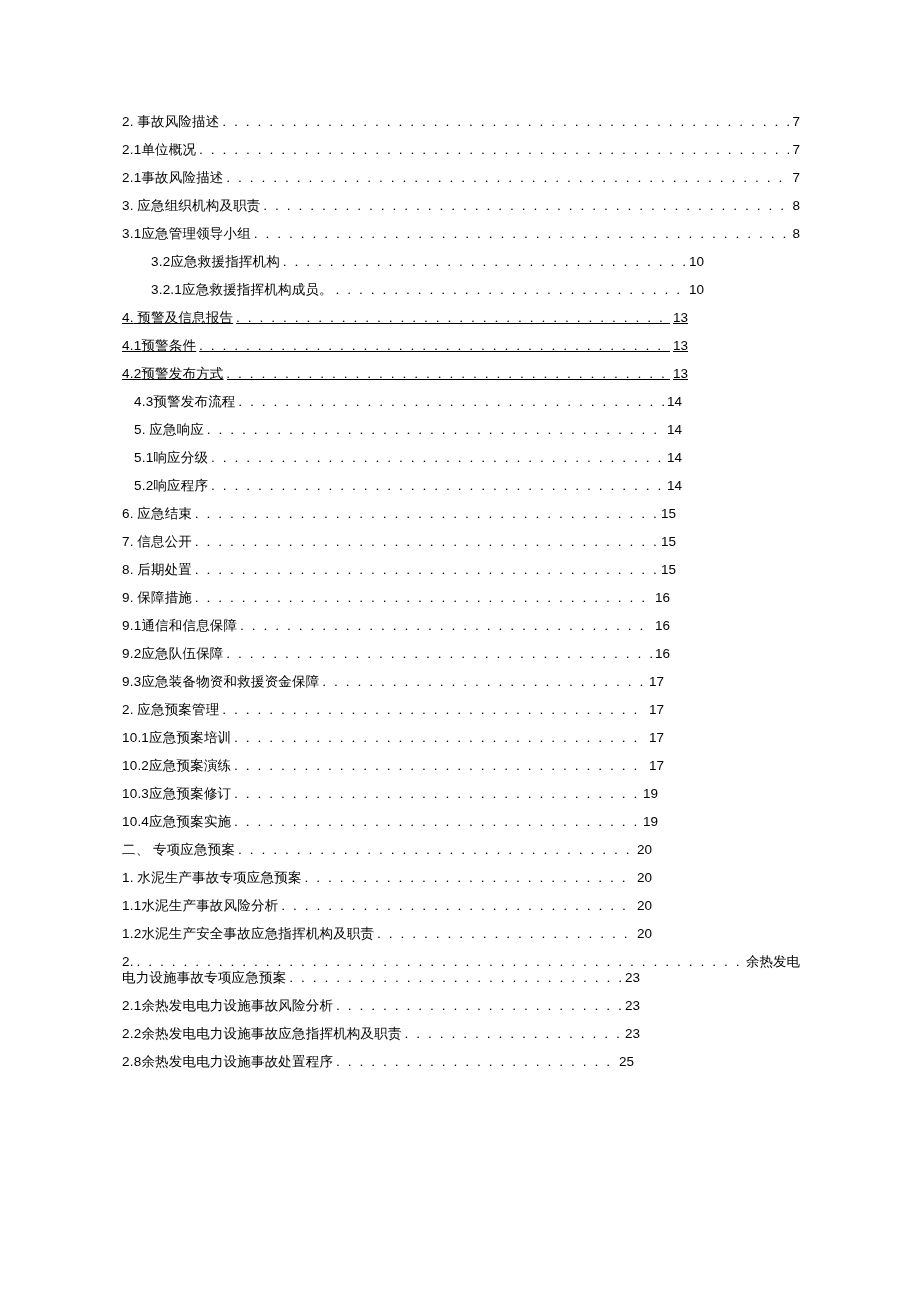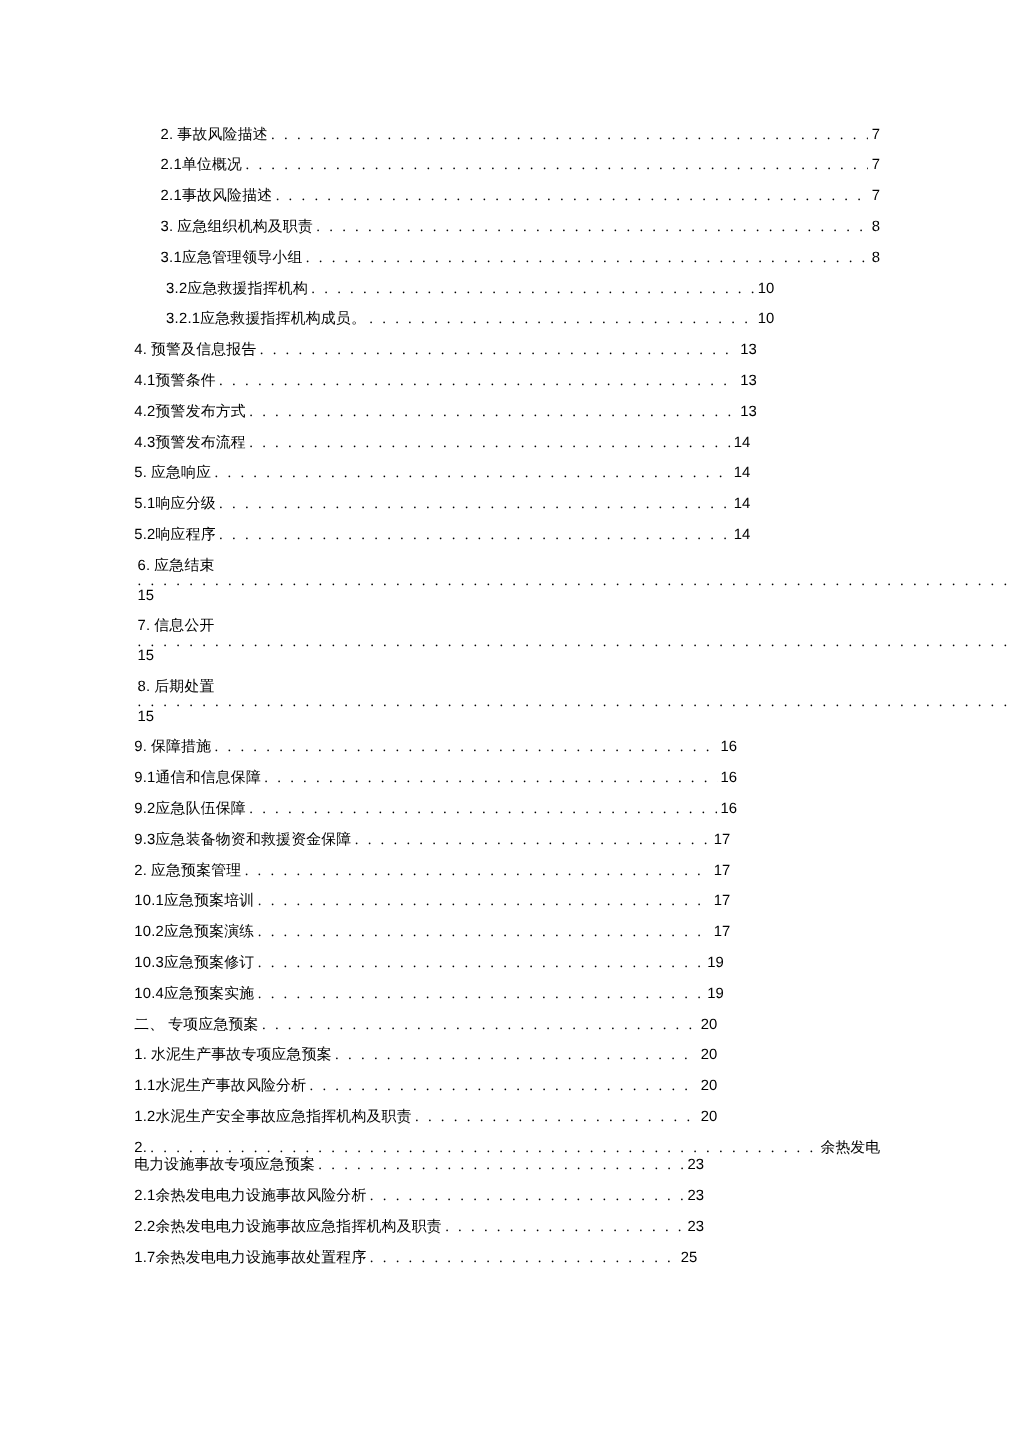--- a/index.html
+++ b/index.html
@@ -43,26 +43,26 @@
     .toc-page {
       flex: 0 0 auto;
       text-align: right;
       font-family: Arial, sans-serif;
       font-size: 13.5px;
     }
     .num {
       font-family: Arial, sans-serif;
     }
     
-    .w0  { padding-right: 0px; margin-left: 24px; }
+    .w0  { padding-right: 0px; }
     .w1  { padding-right: 96px; margin-left: 29px; }
     .w2  { padding-right: 104px; }
-    .w3  { padding-right: 112px; }
-    .w4  { padding-right: 118px; }
-    .w5  { padding-right: 124px; flex-direction: column; }
+    .w3  { padding-right: 112px; text-decoration: underline; }
+    .w4  { padding-right: 118px; margin-left: 12px; }
+    .w5  { padding-right: 124px; }
     .w6  { padding-right: 130px; justify-content: center; }
     .w7  { padding-right: 136px; }
     .w8  { padding-right: 142px; }
     .w9  { padding-right: 148px; }
     .w10 { padding-right: 154px; }
     .w11 { padding-right: 160px; }
     .w12 { padding-right: 166px; }
 
     
     .toc-entry.wrap-top {
@@ -243,17 +243,17 @@
       <span class="toc-label"><span class="num">2.1</span>余热发电电力设施事故风险分析</span>
       <span class="toc-dots"></span>
       <span class="toc-page">23</span>
     </div>
     <div class="toc-entry w11">
       <span class="toc-label"><span class="num">2.2</span>余热发电电力设施事故应急指挥机构及职责</span>
       <span class="toc-dots"></span>
       <span class="toc-page">23</span>
     </div>
     <div class="toc-entry w12">
-      <span class="toc-label"><span class="num">1.7</span>余热发电电力设施事故处置程序</span>
+      <span class="toc-label"><span class="num">2.8</span>余热发电电力设施事故处置程序</span>
       <span class="toc-dots"></span>
       <span class="toc-page">25</span>
     </div>
   </div>
 
 </body></html>

